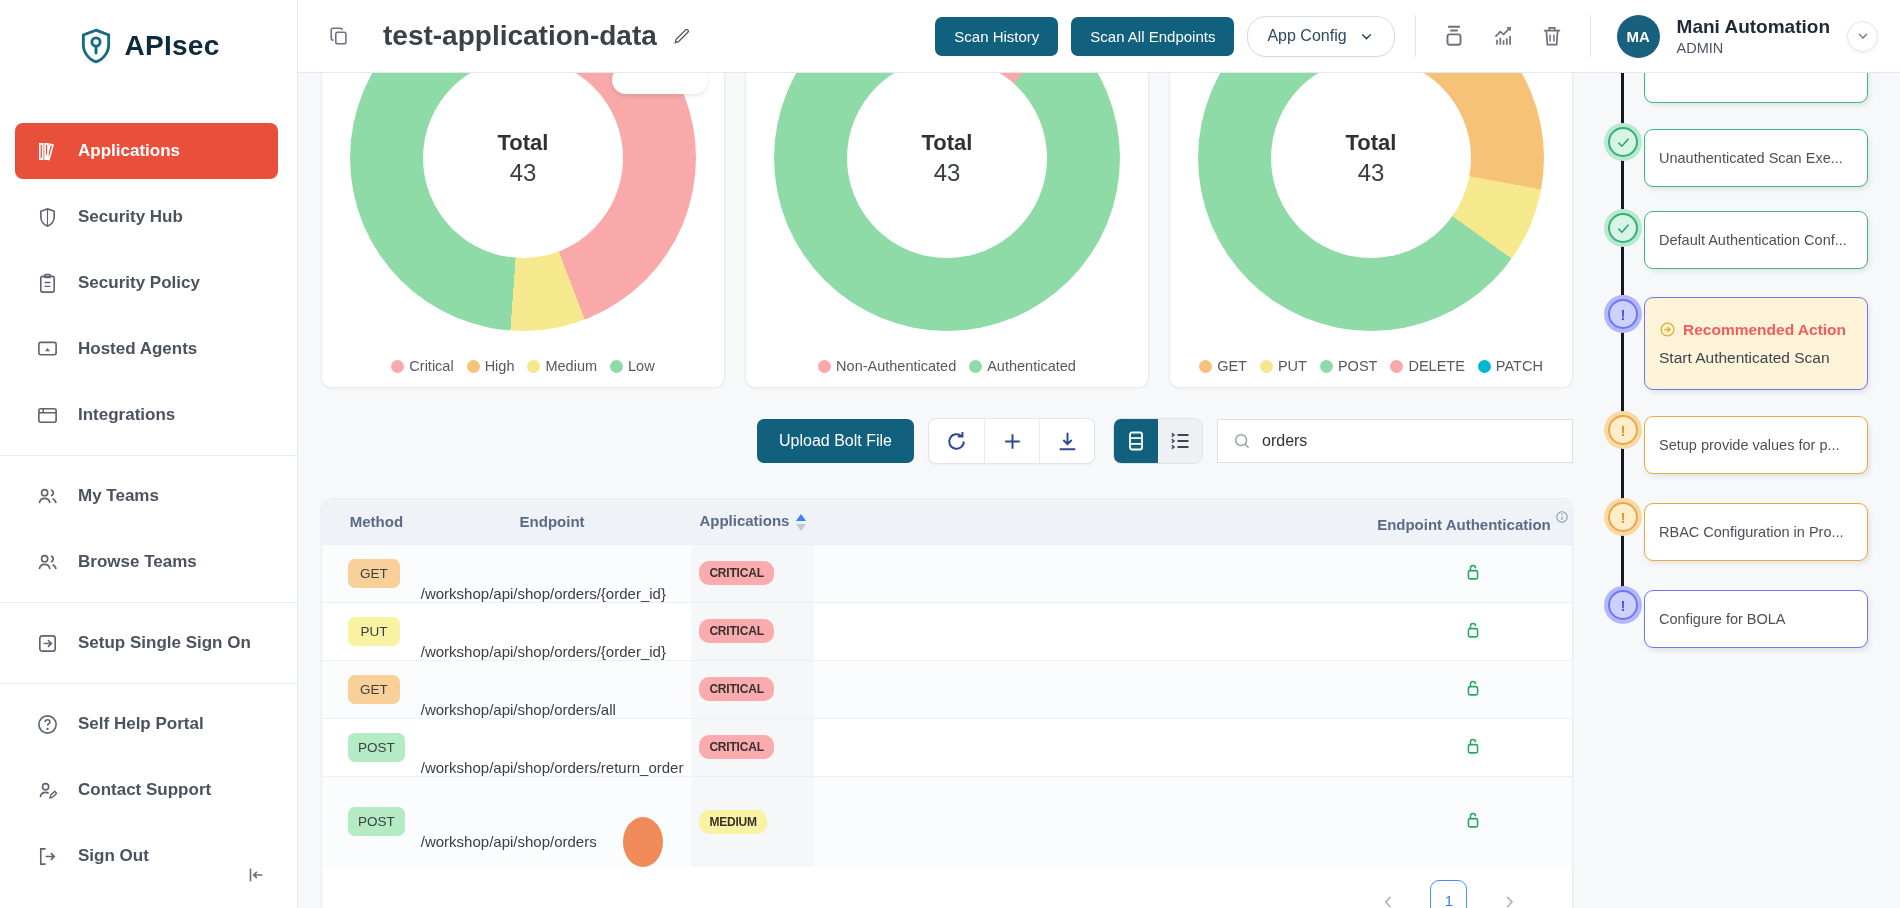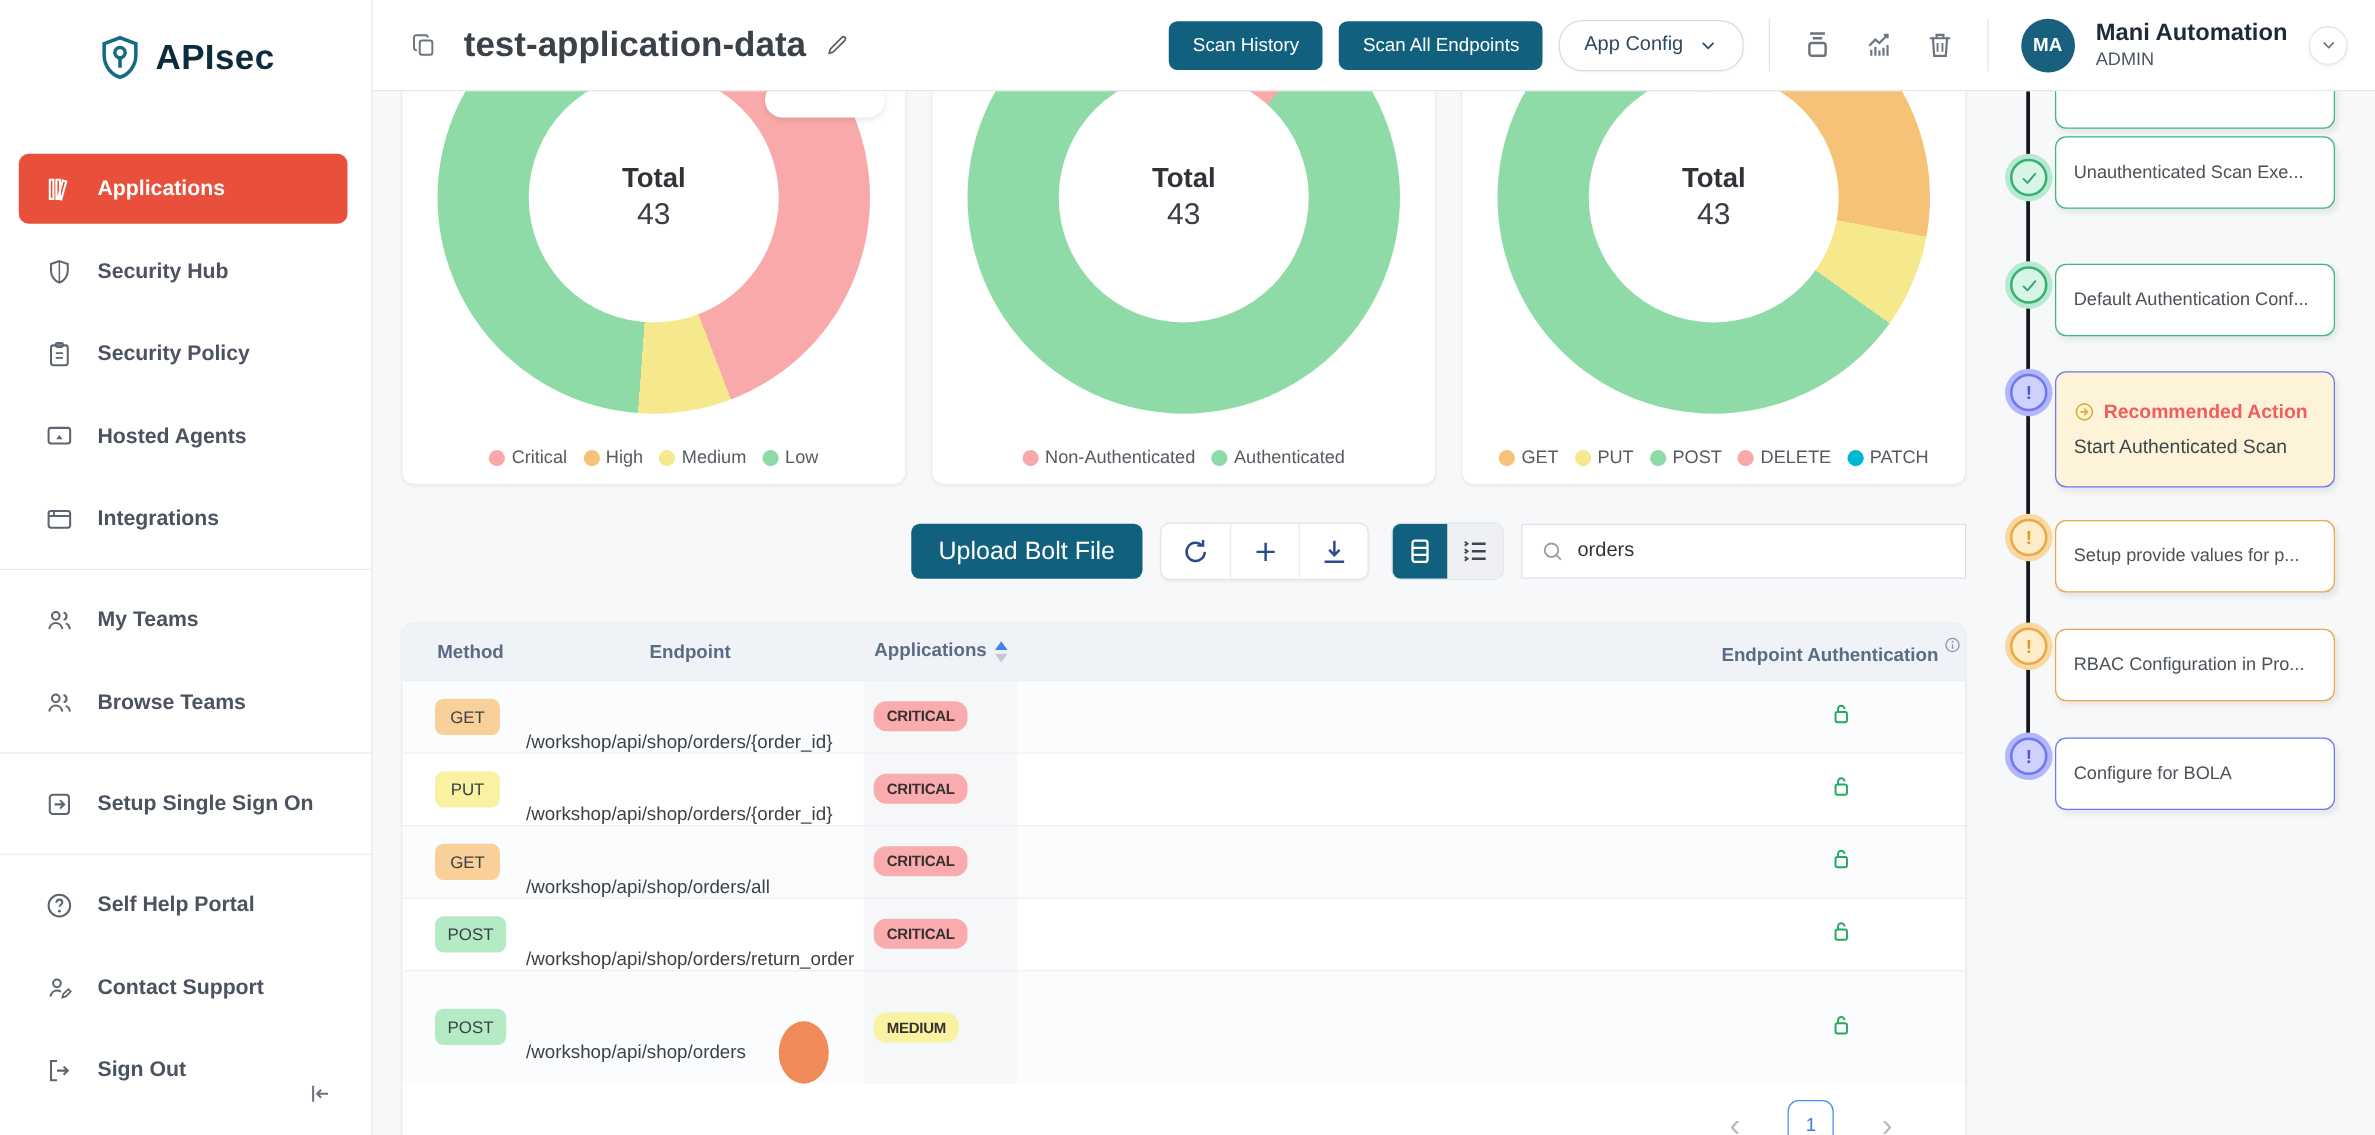--- a/index.html
+++ b/index.html
@@ -23,21 +23,21 @@
   .sidebar-collapse { position:absolute; bottom:22px; right:30px; width:22px; height:22px; color:#6b7280; cursor:pointer; }
 
   
   .icon { display:inline-flex; align-items:center; justify-content:center; }
   .icon svg { width:100%; height:100%; }
 
   
   .main { flex:1; display:flex; flex-direction:column; min-width:0; }
   .topbar { height:73px; min-height:73px; background:#fff; border-bottom:1px solid #e5e7eb; display:flex; align-items:center; padding:0 22px 0 30px; gap:13px; }
   .t-copy { width:22px; height:22px; color:#6b7280; cursor:pointer; }
-  .page-title { font-size:28px; font-weight:bold; color:#3a4148; margin:0 2px 0 8px; }
+  .page-title { font-size:28px; font-weight:bold; color:#3a4148; margin:0 2px 0 20px; }
   .t-pencil { width:20px; height:20px; color:#555b63; cursor:pointer; }
   .topbar-spacer { flex:1; }
   .btn-teal { background:#10607e; color:#fff; border:none; border-radius:7px; height:39px; padding:0 19px; font-size:15px; cursor:pointer; }
   .btn-outline { background:#fff; border:1px solid #d7dbe2; border-radius:19px; height:41px; padding:0 19px; font-size:16px; color:#2e4961; display:flex; align-items:center; gap:11px; cursor:pointer; box-shadow:0 1px 2px rgba(0,0,0,.04); }
   .chev { width:17px; height:17px; color:#2e4961; }
   .topbar-divider { width:1px; height:42px; background:#e2e4e9; margin:0 7px; }
   .topbar-icon { width:26px; height:26px; color:#6b7280; cursor:pointer; margin:0 5px; }
   .avatar { width:43px; height:43px; border-radius:50%; background:#19607f; color:#fff; display:flex; align-items:center; justify-content:center; font-weight:bold; font-size:15px; margin-left:6px; cursor:pointer; }
   .user-meta { line-height:1.25; margin:0 4px; }
   .user-name { font-size:19px; font-weight:bold; color:#1f2937; }
@@ -57,21 +57,21 @@
   .donut-label { position:absolute; left:50%; top:85px; transform:translate(-50%,-50%); text-align:center; z-index:2; }
   .donut-label .t { font-size:22px; font-weight:bold; color:#2f3237; }
   .donut-label .v { font-size:24px; color:#3a3e44; margin-top:3px; }
   .legend { position:absolute; bottom:13px; left:0; right:0; display:flex; justify-content:center; gap:13px; font-size:14.5px; color:#555a61; z-index:2; }
   .legend-item { display:flex; align-items:center; gap:5px; }
   .legend-dot { width:13px; height:13px; border-radius:50%; }
   .tooltip-remnant { position:absolute; top:-7px; left:calc(50% + 89px); width:96px; height:28px; background:#fff; border-radius:14px; z-index:3; box-shadow:0 2px 5px rgba(0,0,0,.10); }
 
   
   .toolbar { display:flex; justify-content:flex-end; align-items:center; gap:14px; margin-top:30px; width:1252px; }
-  .btn-upload { background:#10607e; color:#fff; border:none; border-radius:7px; height:44px; padding:0 22px; font-size:20px; cursor:pointer; }
+  .btn-upload { background:#10607e; color:#fff; border:none; border-radius:7px; height:44px; padding:0 22px; font-size:16px; cursor:pointer; }
   .icon-group { display:flex; background:#fff; border:1px solid #e2e5ea; border-radius:8px; overflow:hidden; box-shadow:0 1px 2px rgba(0,0,0,.05); }
   .ig-btn { width:55px; height:44px; display:flex; align-items:center; justify-content:center; color:#2c4a8c; border-left:1px solid #e8eaee; cursor:pointer; }
   .ig-btn:first-child { border-left:none; }
   .ig-btn svg { width:25px; height:25px; }
   .view-toggle { display:flex; border-radius:8px; overflow:hidden; border:1px solid #dfe3e8; margin-left:4px; }
   .vt-btn { width:44px; height:44px; display:flex; align-items:center; justify-content:center; cursor:pointer; }
   .vt-btn svg { width:24px; height:24px; }
   .vt-btn.active { background:#10607e; color:#fff; }
   .vt-btn.inactive { background:#eef0f3; color:#3f4650; }
   .search-box { display:flex; align-items:center; gap:10px; width:356px; height:44px; background:#fff; border:1px solid #dcdfe5; border-radius:0; padding:0 14px; }
@@ -554,21 +554,21 @@
       <div class="tl-box b-done" style="top: -14px; height: 44px;">
             <span></span>
           </div>
           <div class="tl-circle c-done" style="top: 69px;">
             <span class="icon">
               <svg viewBox="0 0 24 24">
                 <path d="M4.5 13l5 5L19.5 6.5" fill="none" stroke="currentColor" stroke-width="2.4" stroke-linecap="round" stroke-linejoin="round"></path>
               </svg>
             </span>
           </div>
-          <div class="tl-box b-done" style="top: 36px; height: 58px;">
+          <div class="tl-box b-done" style="top: 56px; height: 58px;">
             <span>Unauthenticated Scan Exe...</span>
           </div>
           <div class="tl-circle c-done" style="top: 155px;">
             <span class="icon">
               <svg viewBox="0 0 24 24">
                 <path d="M4.5 13l5 5L19.5 6.5" fill="none" stroke="currentColor" stroke-width="2.4" stroke-linecap="round" stroke-linejoin="round"></path>
               </svg>
             </span>
           </div>
           <div class="tl-box b-done" style="top: 138px; height: 58px;">

